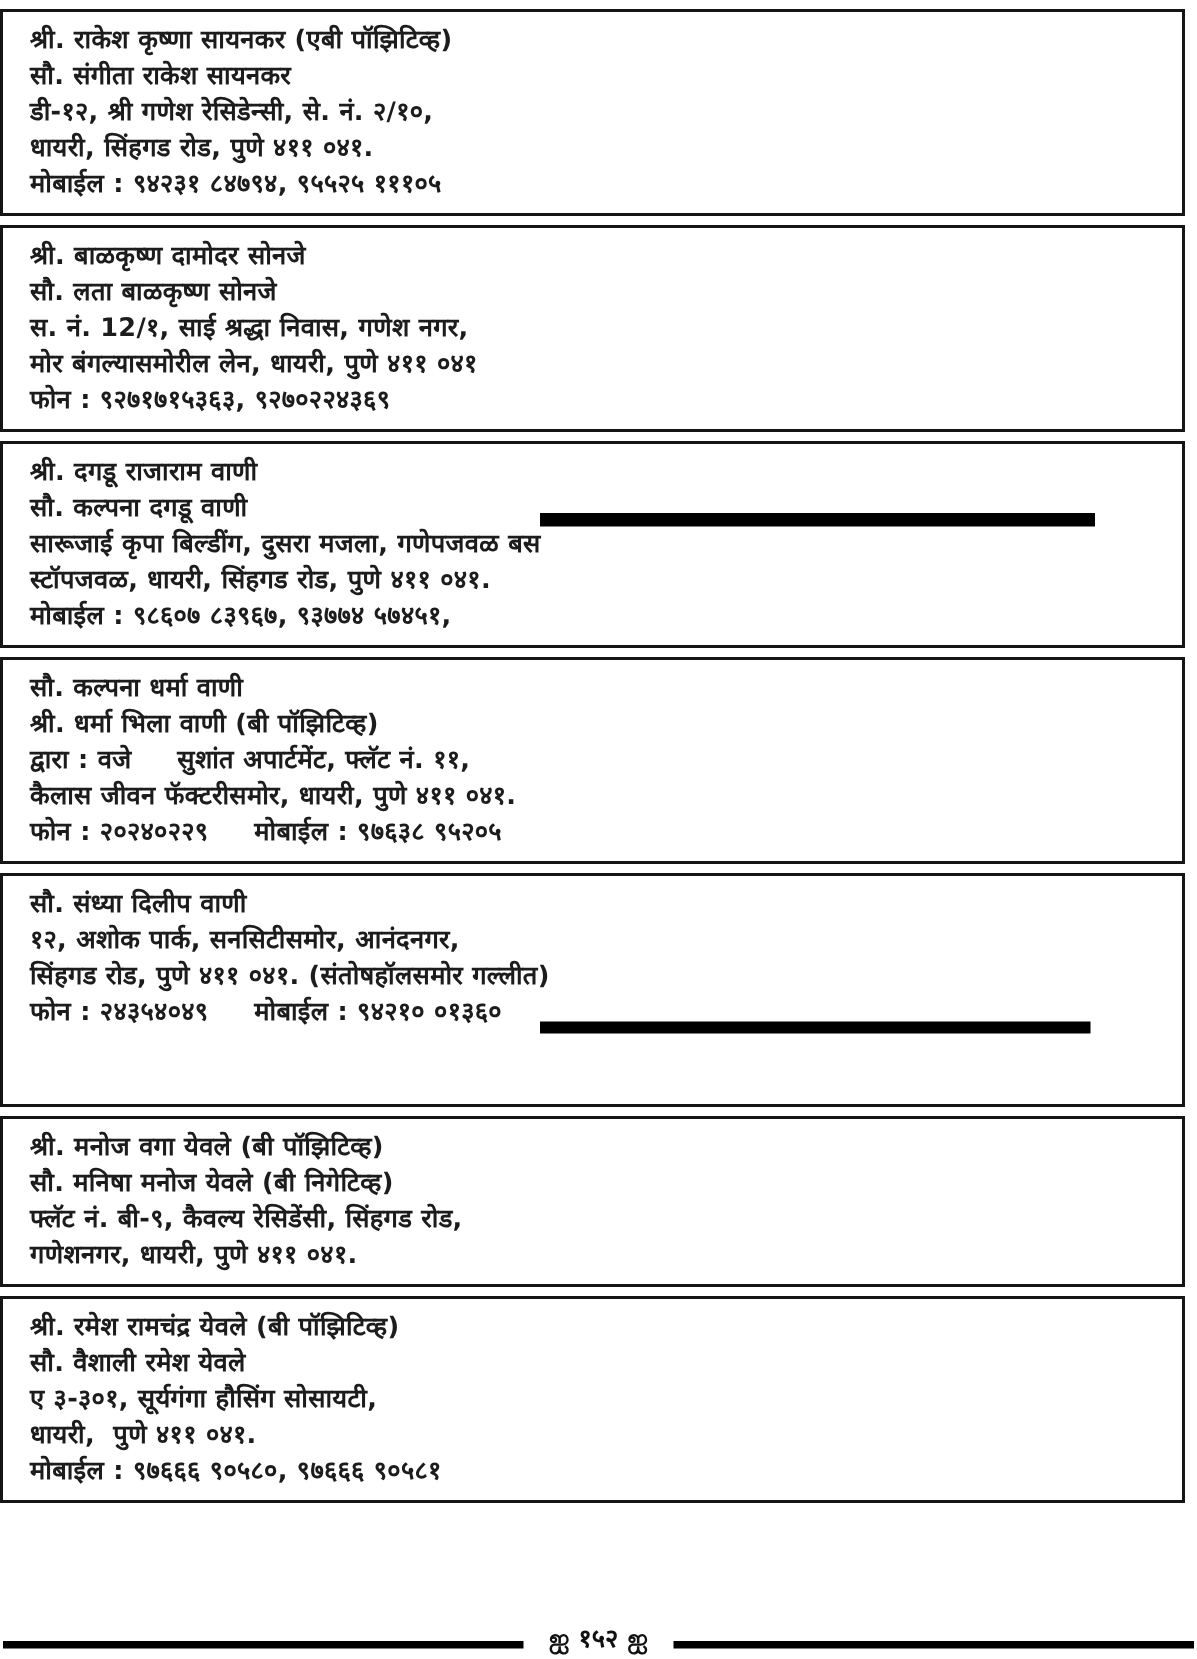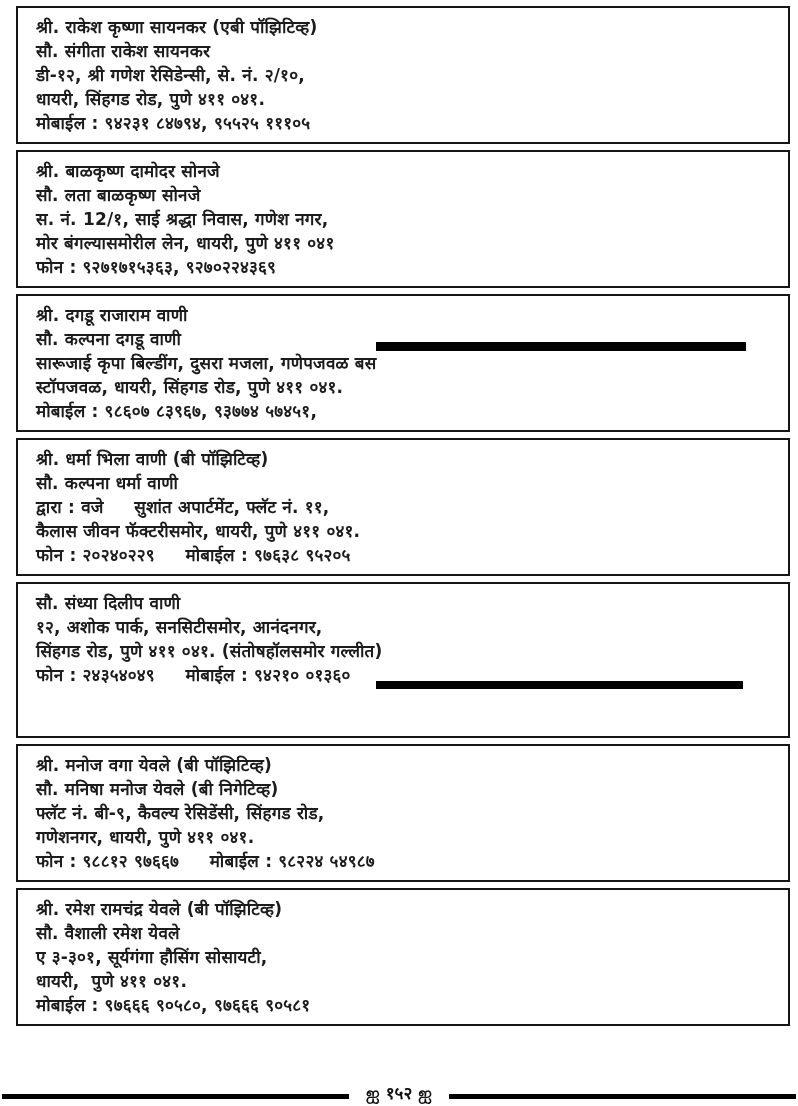--- a/index.html
+++ b/index.html
@@ -15,21 +15,21 @@
     font-family: "DejaVu Sans", "Liberation Serif", sans-serif;
     overflow: hidden;
     box-sizing: border-box;
     padding-top: 6px;
   }
   .entries {
     position: relative;
   }
   .entry {
     position: relative;
-    margin: 0 8px 6px 16px;
+    margin: 0 8px 6px 0;
     border: 2px solid #151515;
     padding: 7px 18px;
     box-sizing: border-box;
     background: #ffffff;
   }
   .entry.tall { min-height: 156px; }
   .line {
     font-size: 17px;
     font-weight: bold;
     line-height: 24px;
@@ -93,39 +93,38 @@
       </div>
       <div class="entry">
         <div class="line">श्री. दगडू राजाराम वाणी</div>
         <div class="line">सौ. कल्पना दगडू वाणी</div>
         <div class="line">सारूजाई कृपा बिल्डींग, दुसरा मजला, गणेपजवळ बस</div>
         <div class="line">स्टॉपजवळ, धायरी, सिंहगड रोड, पुणे ४११ ०४१.</div>
         <div class="line">मोबाईल : ९८६०७ ८३९६७, ९३७७४ ५७४५१,</div>
         <div class="redaction-bar" style="top: 46px; left: 358px; width: 370px; height: 9px;"></div>
       </div>
       <div class="entry">
+        <div class="line">सौ. कल्पना धर्मा वाणी</div>
         <div class="line">श्री. धर्मा भिला वाणी (बी पॉझिटिव्ह)</div>
-        <div class="line">सौ. कल्पना धर्मा वाणी</div>
         <div class="line">द्वारा : वजे&nbsp;&nbsp;&nbsp;&nbsp;&nbsp;सुशांत अपार्टमेंट, फ्लॅट नं. ११,</div>
         <div class="line">कैलास जीवन फॅक्टरीसमोर, धायरी, पुणे ४११ ०४१.</div>
         <div class="line">फोन : २०२४०२२९&nbsp;&nbsp;&nbsp;&nbsp;&nbsp;मोबाईल : ९७६३८ ९५२०५</div>
       </div>
       <div class="entry tall">
         <div class="line">सौ. संध्या दिलीप वाणी</div>
         <div class="line">१२, अशोक पार्क, सनसिटीसमोर, आनंदनगर,</div>
         <div class="line">सिंहगड रोड, पुणे ४११ ०४१. (संतोषहॉलसमोर गल्लीत)</div>
         <div class="line">फोन : २४३५४०४९&nbsp;&nbsp;&nbsp;&nbsp;&nbsp;मोबाईल : ९४२१० ०१३६०</div>
         <div class="redaction-bar" style="top: 97px; left: 358px; width: 367px; height: 8px;"></div>
       </div>
       <div class="entry">
         <div class="line">श्री. मनोज वगा येवले (बी पॉझिटिव्ह)</div>
         <div class="line">सौ. मनिषा मनोज येवले (बी निगेटिव्ह)</div>
         <div class="line">फ्लॅट नं. बी-९, कैवल्य रेसिडेंसी, सिंहगड रोड,</div>
         <div class="line">गणेशनगर, धायरी, पुणे ४११ ०४१.</div>
-        <div class="line">फोन : ९८८१२ ९७६६७&nbsp;&nbsp;&nbsp;&nbsp;&nbsp;मोबाईल : ९८२२४ ५४९८७</div>
       </div>
       <div class="entry">
         <div class="line">श्री. रमेश रामचंद्र येवले (बी पॉझिटिव्ह)</div>
         <div class="line">सौ. वैशाली रमेश येवले</div>
         <div class="line">ए ३-३०१, सूर्यगंगा हौसिंग सोसायटी,</div>
         <div class="line">धायरी,&nbsp; पुणे ४११ ०४१.</div>
         <div class="line">मोबाईल : ९७६६६ ९०५८०, ९७६६६ ९०५८१</div>
       </div>
     </div>
 

